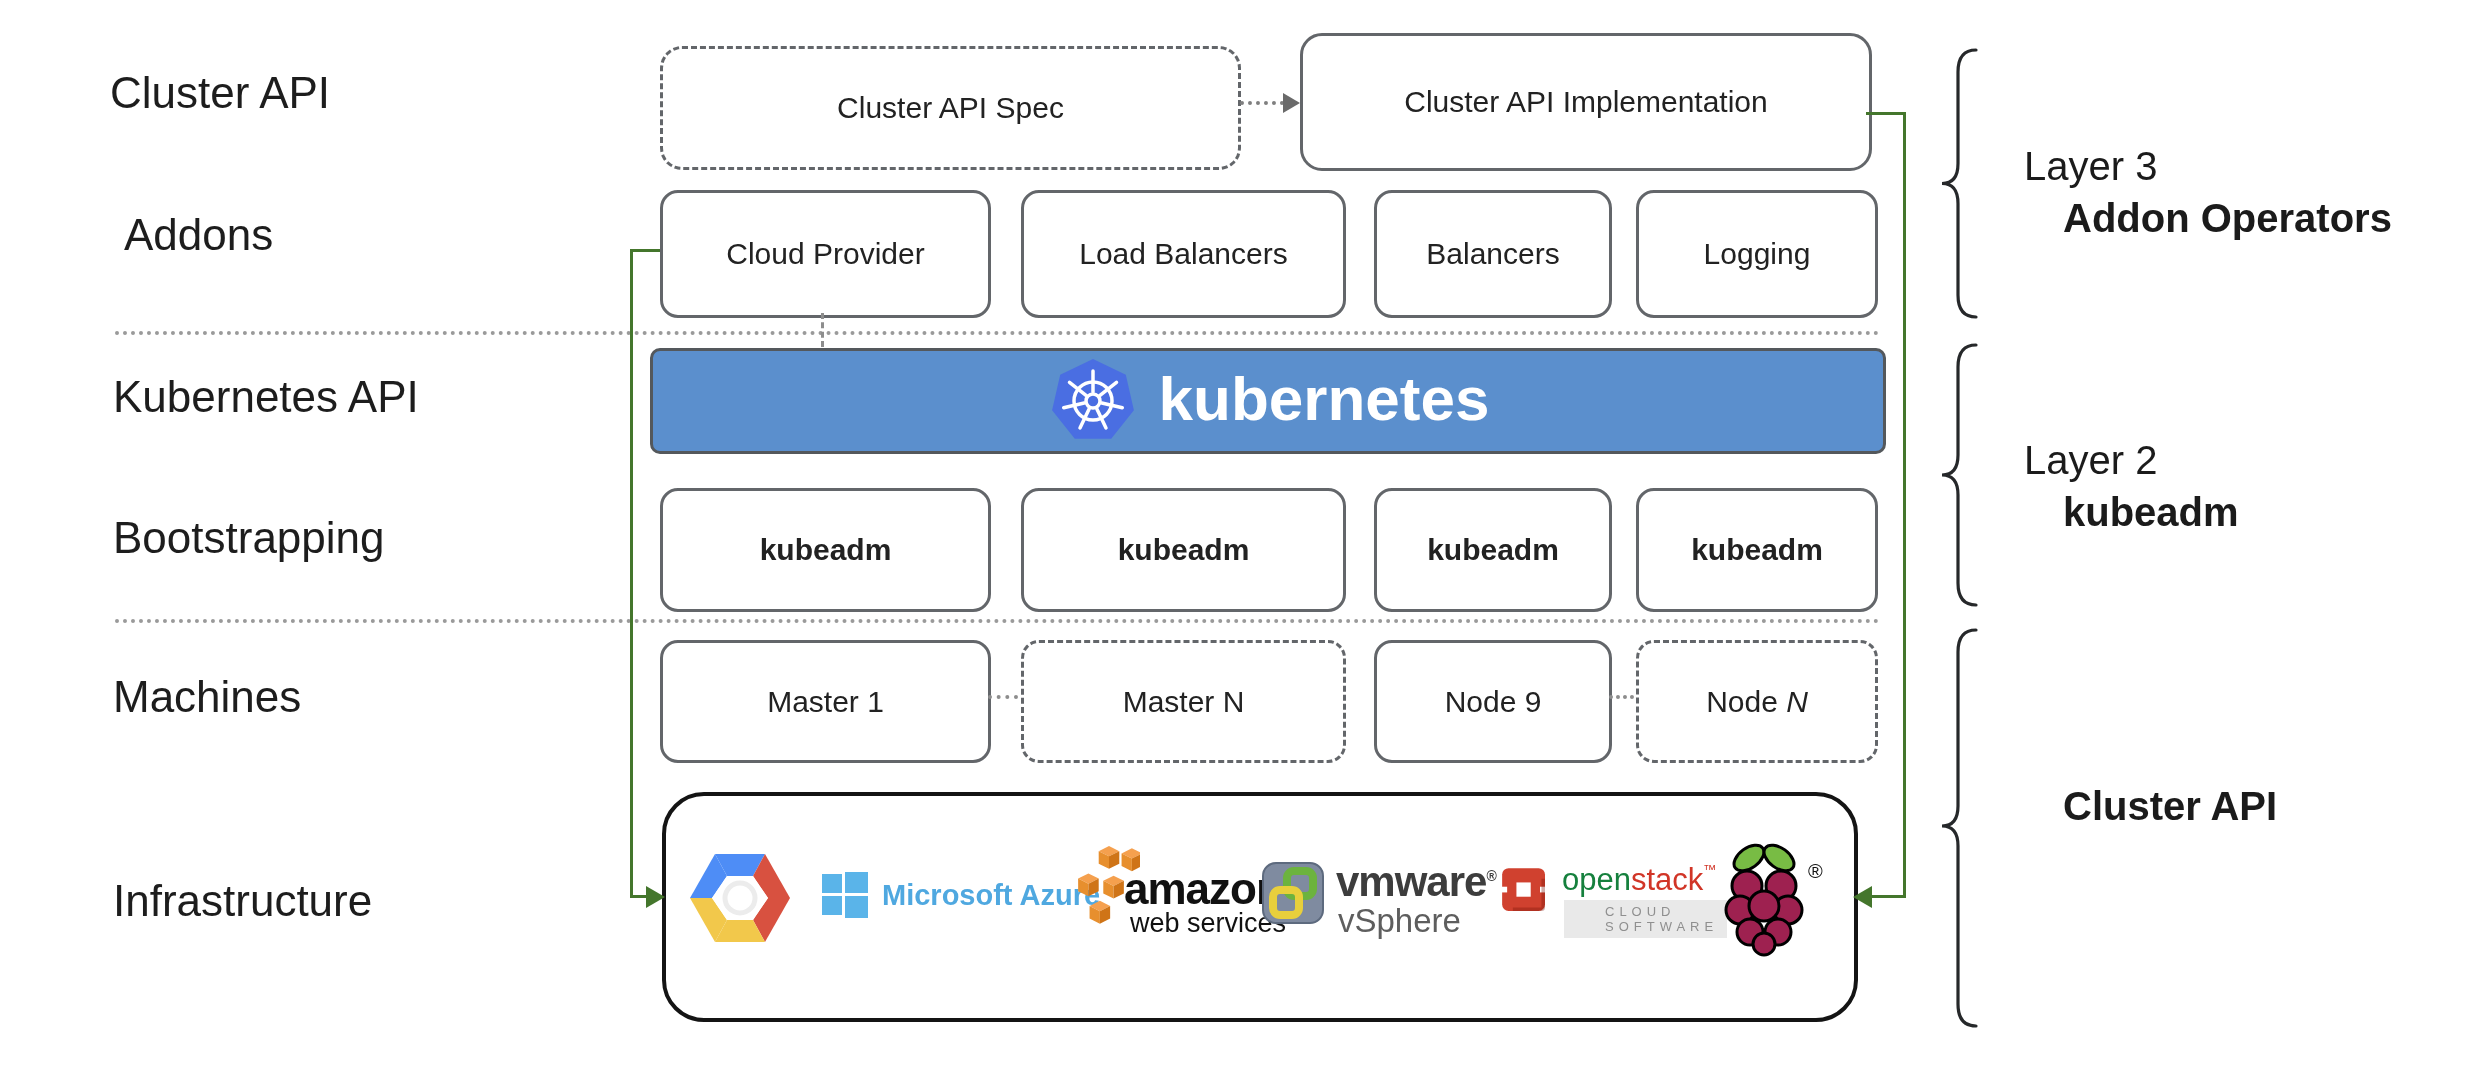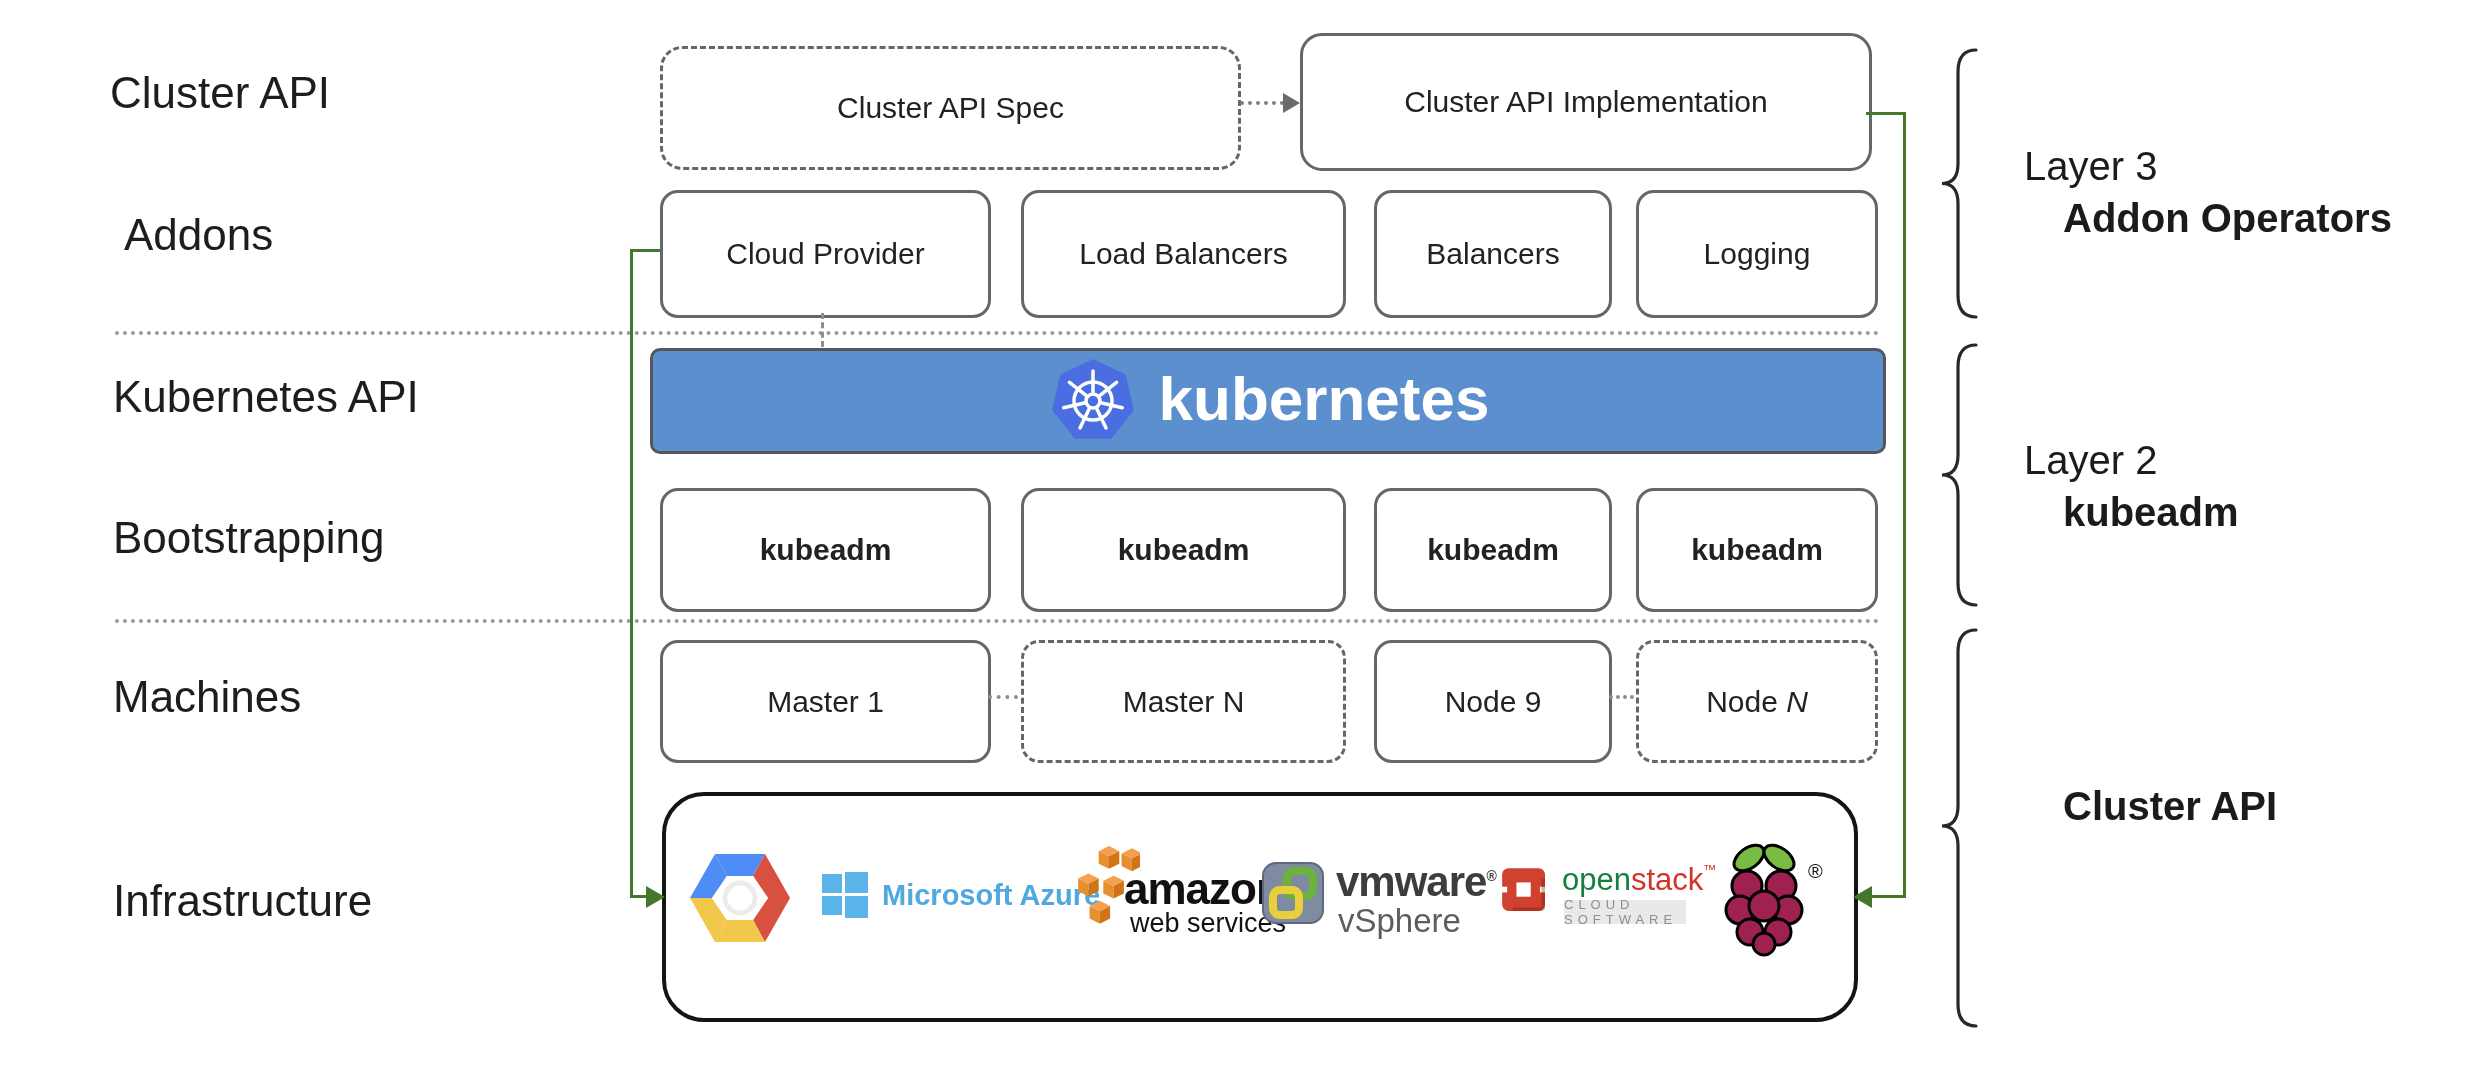--- a/index.html
+++ b/index.html
@@ -191,21 +191,21 @@
 
   <div class="logo" style="left:1500px;top:856px;width:200px;height:90px;">
     <svg style="position:absolute;left:0;top:10px;" width="50" height="50" viewBox="0 0 70 70">
       <rect x="3" y="3" width="60" height="60" rx="9" fill="#d0412f"></rect>
       <rect x="23" y="23" width="20" height="20" fill="#ffffff"></rect>
       <rect x="0" y="29" width="10" height="8" fill="#ffffff"></rect>
       <rect x="56" y="29" width="14" height="8" fill="#ffffff"></rect>
       <path d="M63 18 L63 58 Q63 63 58 63 L18 63 L18 58 L58 58 L58 18 Z" fill="rgba(120,20,10,0.35)"></path>
     </svg>
     <span class="os-row" style="left:62px;top:6px;"><span class="os-open">open</span><span class="os-stack">stack</span><span class="os-tm">™</span></span>
-    <div class="os-bar" style="left:64px;top:44px;width:122px;height:24px;">
+    <div class="os-bar" style="left:64px;top:44px;width:122px;height:38px;padding-left:41px;">
       <span>CLOUD SOFTWARE</span>
     </div>
   </div>
 
   <div class="logo" style="left:1716px;top:838px;width:110px;height:120px;">
     <svg width="104" height="120" viewBox="0 0 104 120">
       <g stroke="#000" stroke-width="3">
         <ellipse cx="33" cy="20" rx="17" ry="10" fill="#78bc44" transform="rotate(-36 33 20)"></ellipse>
         <ellipse cx="63" cy="20" rx="17" ry="10" fill="#78bc44" transform="rotate(36 63 20)"></ellipse>
         <circle cx="31" cy="48" r="15" fill="#9e2150"></circle>

